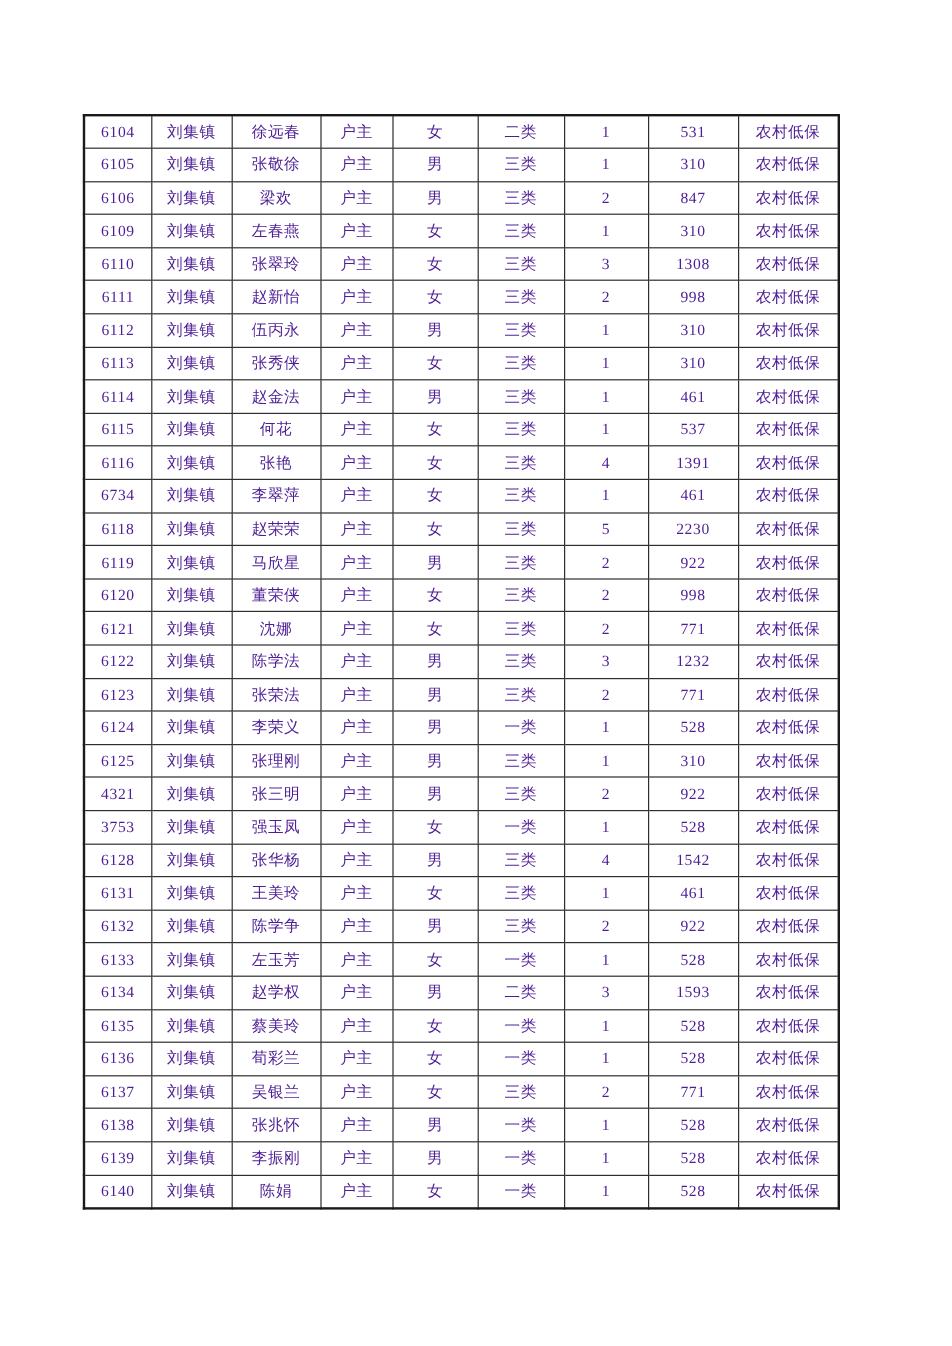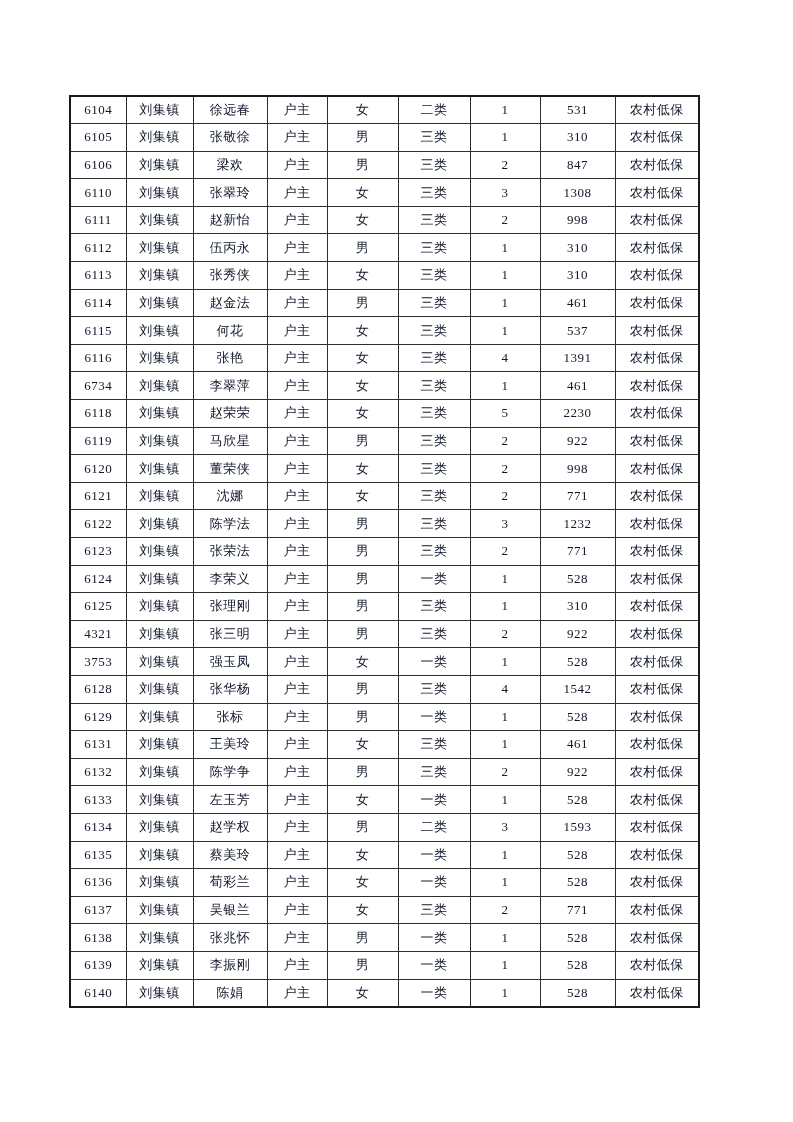--- a/index.html
+++ b/index.html
@@ -17,21 +17,21 @@
   table.roster {
     position: absolute;
     left: 69px;
     top: 95px;
     width: 629px;
     height: 913px;
     border-collapse: collapse;
     table-layout: fixed;
     font-family: "Liberation Serif", "DejaVu Serif", serif;
     font-size: 13px;
-    color: #0f172a;
+    color: #4c1d95;
     border: 2px solid #1a1a1a;
   }
   table.roster td {
     border: 1px solid #2e2e2e;
     text-align: center;
     vertical-align: middle;
     padding: 0;
     overflow: hidden;
     white-space: nowrap;
     letter-spacing: 0.5px;
@@ -94,20 +94,31 @@
           <td>刘集镇</td>
           <td>梁欢</td>
           <td>户主</td>
           <td>男</td>
           <td>三类</td>
           <td>2</td>
           <td>847</td>
           <td>农村低保</td>
         </tr>
         <tr>
+          <td>6109</td>
+          <td>刘集镇</td>
+          <td>左春燕</td>
+          <td>户主</td>
+          <td>女</td>
+          <td>三类</td>
+          <td>1</td>
+          <td>310</td>
+          <td>农村低保</td>
+        </tr>
+        <tr>
           <td>6110</td>
           <td>刘集镇</td>
           <td>张翠玲</td>
           <td>户主</td>
           <td>女</td>
           <td>三类</td>
           <td>3</td>
           <td>1308</td>
           <td>农村低保</td>
         </tr>
@@ -300,31 +311,20 @@
         </tr>
         <tr>
           <td>6128</td>
           <td>刘集镇</td>
           <td>张华杨</td>
           <td>户主</td>
           <td>男</td>
           <td>三类</td>
           <td>4</td>
           <td>1542</td>
-          <td>农村低保</td>
-        </tr>
-        <tr>
-          <td>6129</td>
-          <td>刘集镇</td>
-          <td>张标</td>
-          <td>户主</td>
-          <td>男</td>
-          <td>一类</td>
-          <td>1</td>
-          <td>528</td>
           <td>农村低保</td>
         </tr>
         <tr>
           <td>6131</td>
           <td>刘集镇</td>
           <td>王美玲</td>
           <td>户主</td>
           <td>女</td>
           <td>三类</td>
           <td>1</td>

